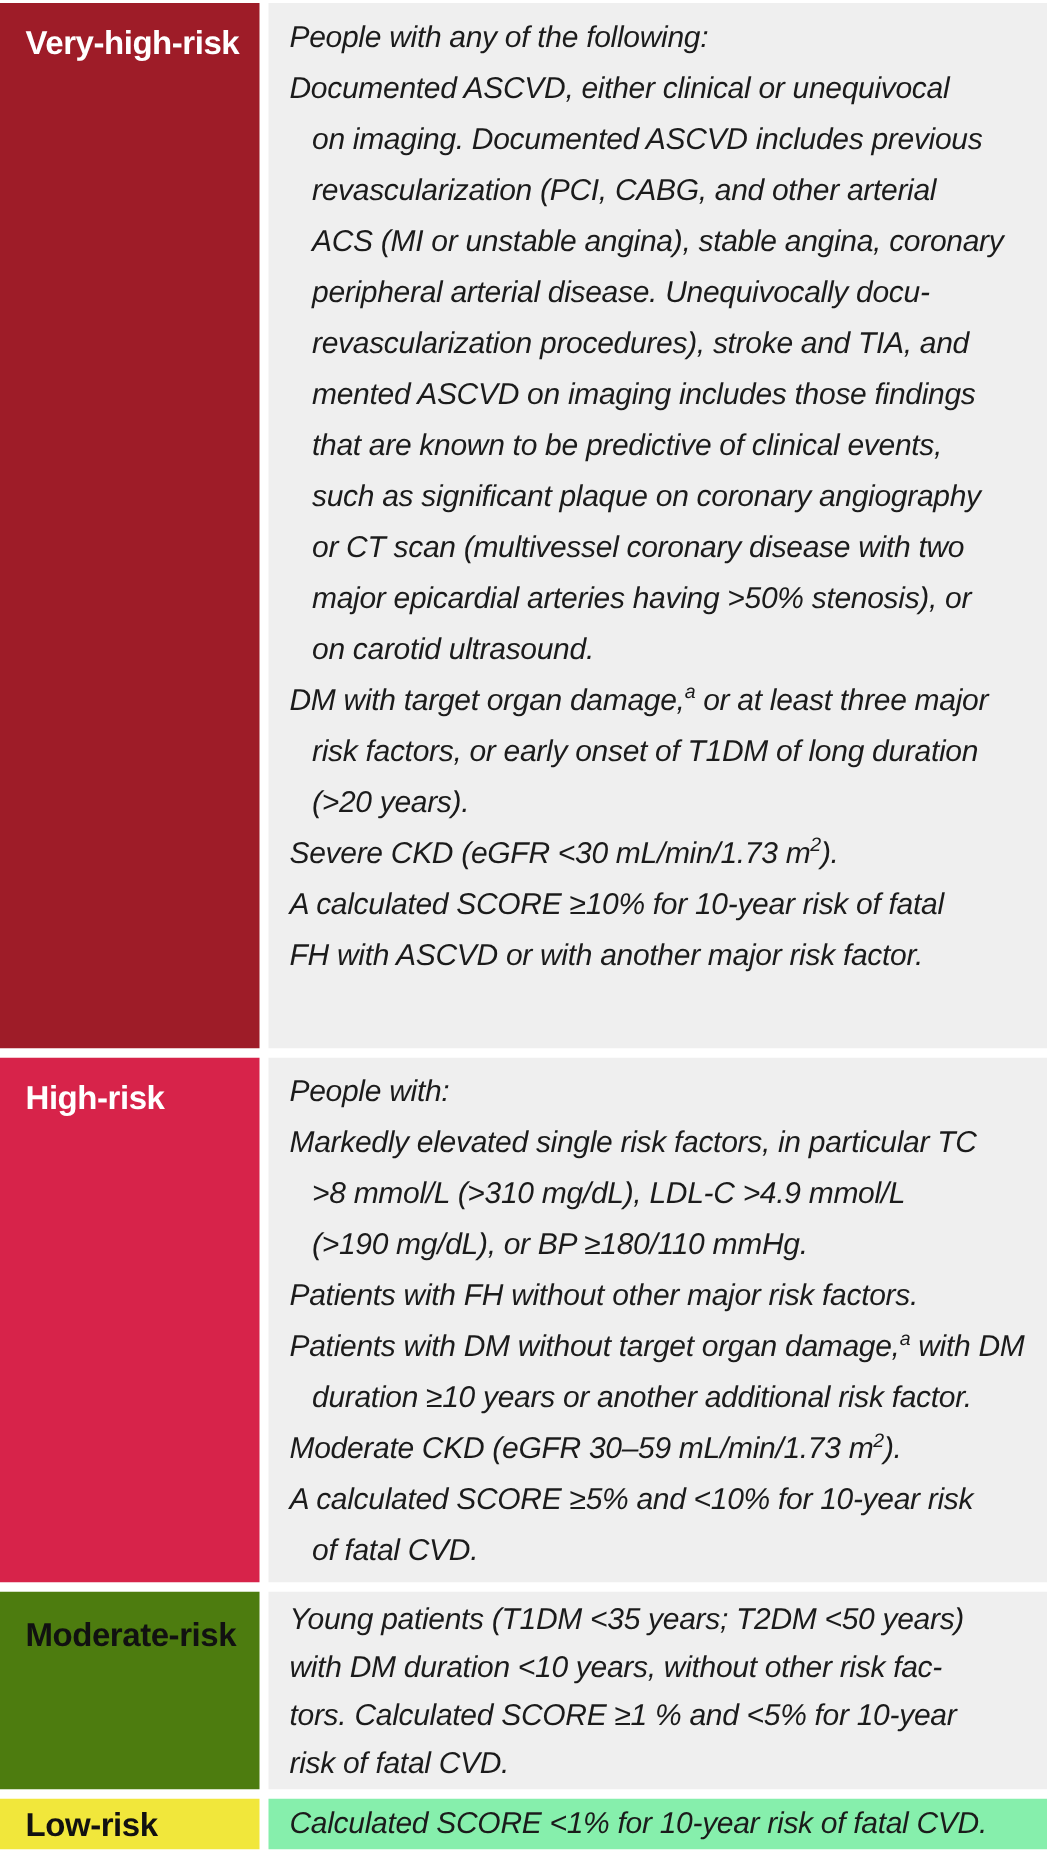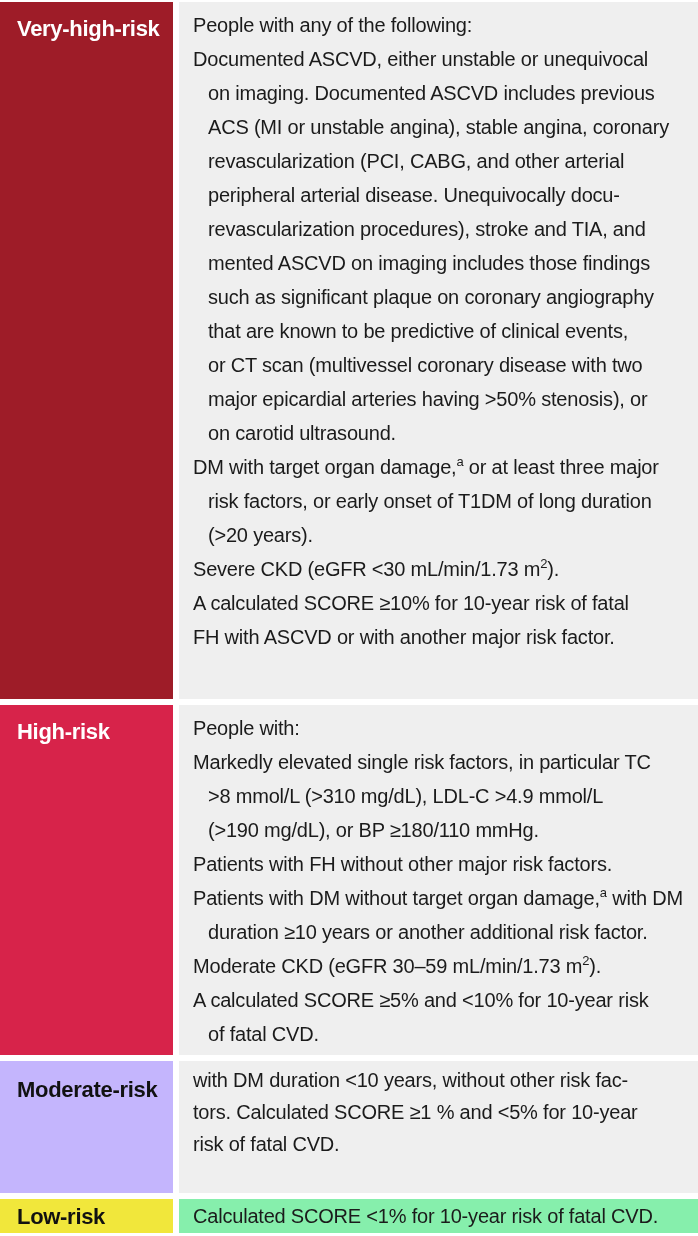--- a/index.html
+++ b/index.html
@@ -35,21 +35,21 @@
   }
   .body-cell{
     flex:1 1 auto;
     box-sizing:border-box;
     padding:6px 8px 0 14px;
     font-size:20px;
     line-height:34px;
     color:#1b1b1b;
     letter-spacing:-0.2px;
   }
-  .para .line{white-space:nowrap;}
+  .para .line{white-space:nowrap;font-style:italic;}
   .para .line.cont{padding-left:15px;}
   sup{
     font-size:13px;
     line-height:0;
     vertical-align:super;
   }
   
   .row-very-high-risk{height:697px;}
   .row-high-risk{height:350px;}
   .row-moderate-risk{height:132px;}
@@ -67,29 +67,29 @@
 <body>
 
 <div class="table">
     <div class="row row-very-high-risk">
       <div class="label-cell" style="background: rgb(158, 28, 40); color: rgb(255, 255, 255);">Very-high-risk</div>
       <div class="body-cell" style="background: rgb(239, 239, 239);">
         <div class="para">
           <div class="line">People with any of the following:</div>
         </div>
         <div class="para">
-          <div class="line">Documented ASCVD, either unstable or unequivocal</div>
+          <div class="line">Documented ASCVD, either clinical or unequivocal</div>
           <div class="line cont">on imaging. Documented ASCVD includes previous</div>
+          <div class="line cont">revascularization (PCI, CABG, and other arterial</div>
           <div class="line cont">ACS (MI or unstable angina), stable angina, coronary</div>
-          <div class="line cont">revascularization (PCI, CABG, and other arterial</div>
           <div class="line cont">peripheral arterial disease. Unequivocally docu-</div>
           <div class="line cont">revascularization procedures), stroke and TIA, and</div>
           <div class="line cont">mented ASCVD on imaging includes those findings</div>
+          <div class="line cont">that are known to be predictive of clinical events,</div>
           <div class="line cont">such as significant plaque on coronary angiography</div>
-          <div class="line cont">that are known to be predictive of clinical events,</div>
           <div class="line cont">or CT scan (multivessel coronary disease with two</div>
           <div class="line cont">major epicardial arteries having &gt;50% stenosis), or</div>
           <div class="line cont">on carotid ultrasound.</div>
         </div>
         <div class="para">
           <div class="line">DM with target organ damage,<sup>a</sup> or at least three major</div>
           <div class="line cont">risk factors, or early onset of T1DM of long duration</div>
           <div class="line cont">(&gt;20 years).</div>
         </div>
         <div class="para">
@@ -124,23 +124,24 @@
         <div class="para">
           <div class="line">Moderate CKD (eGFR 30–59 mL/min/1.73 m<sup>2</sup>).</div>
         </div>
         <div class="para">
           <div class="line">A calculated SCORE ≥5% and &lt;10% for 10-year risk</div>
           <div class="line cont">of fatal CVD.</div>
         </div>
       </div>
     </div>
     <div class="row row-moderate-risk">
-      <div class="label-cell" style="background: #c4b5fd; color: rgb(17, 17, 17);">Moderate-risk</div>
+      <div class="label-cell" style="background: #4d7c0f; color: rgb(17, 17, 17);">Moderate-risk</div>
       <div class="body-cell" style="background: rgb(239, 239, 239);">
         <div class="para">
+          <div class="line">Young patients (T1DM &lt;35 years; T2DM &lt;50 years)</div>
           <div class="line">with DM duration &lt;10 years, without other risk fac-</div>
           <div class="line">tors. Calculated SCORE ≥1 % and &lt;5% for 10-year</div>
           <div class="line">risk of fatal CVD.</div>
         </div>
       </div>
     </div>
     <div class="row row-low-risk">
       <div class="label-cell" style="background: rgb(241, 231, 59); color: rgb(17, 17, 17);">Low-risk</div>
       <div class="body-cell" style="background: #86efac;">
         <div class="para">

